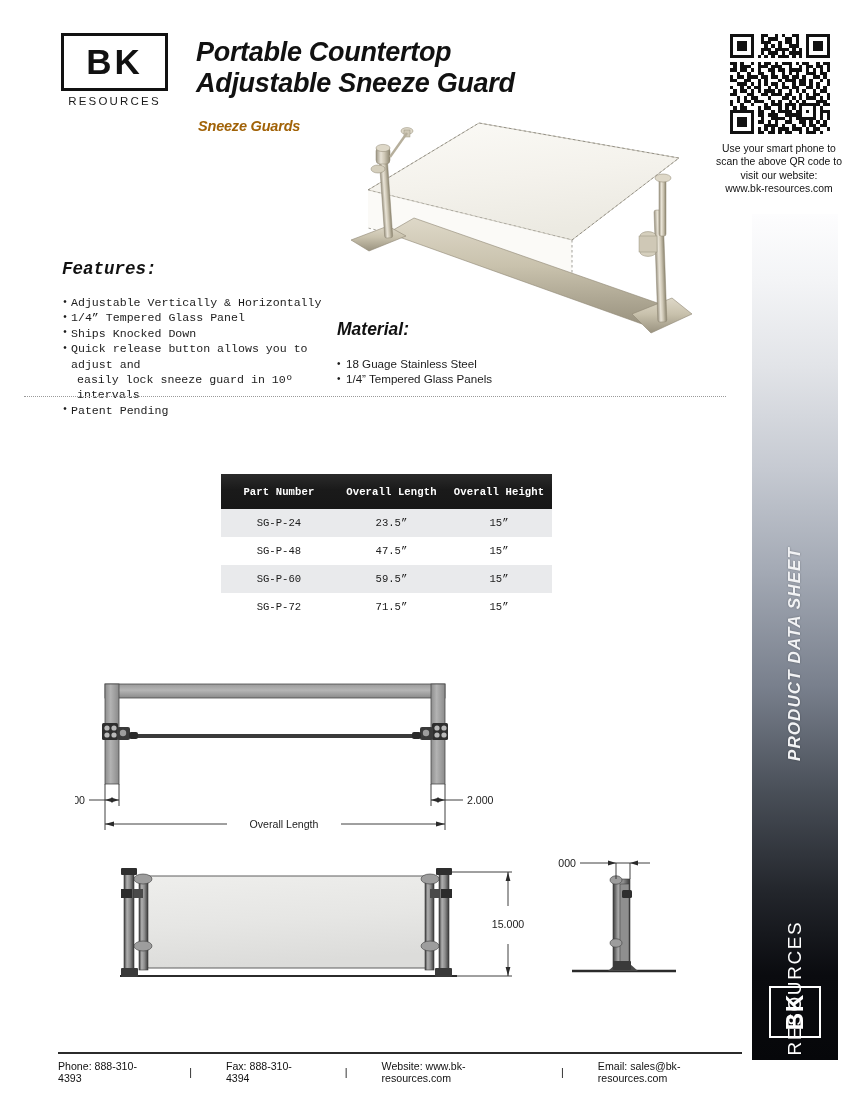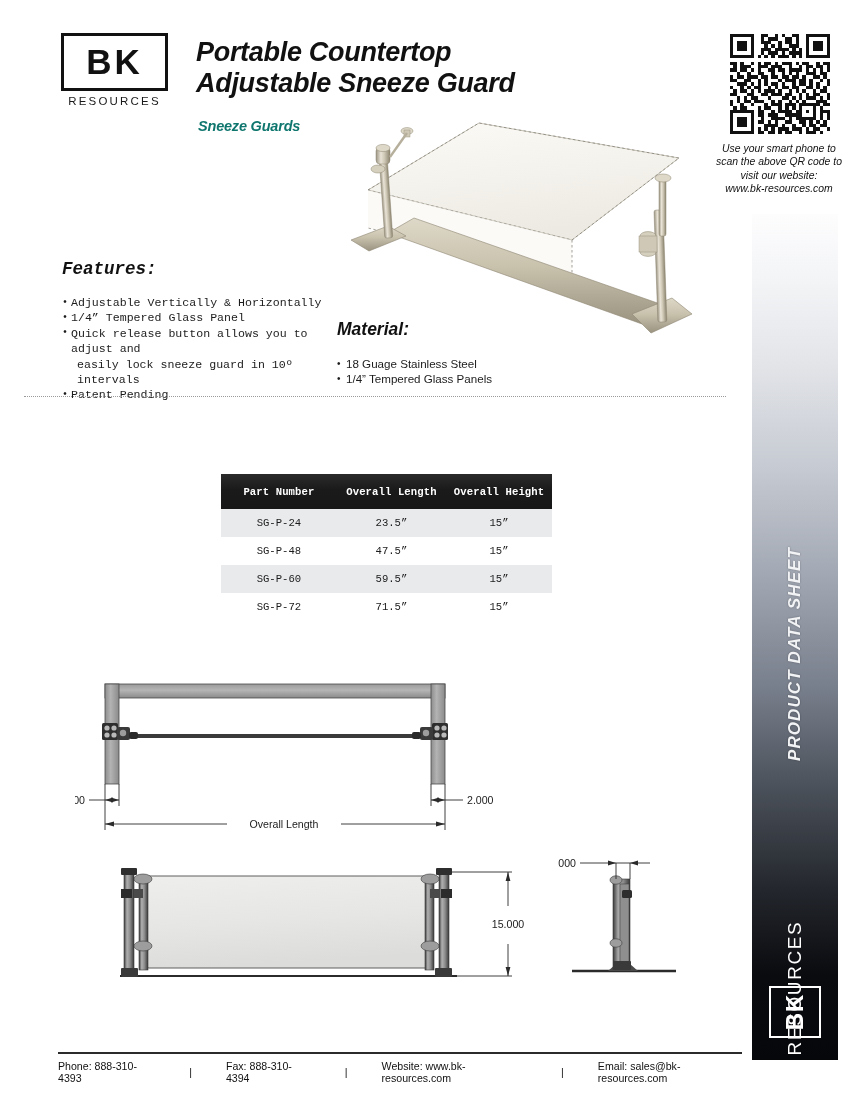--- a/index.html
+++ b/index.html
@@ -56,29 +56,29 @@
     position:absolute; left:61px; top:95px; width:107px; text-align:center;
     font-size: 11.5px; letter-spacing: 2.2px; color:#1a1a1a;
   }
   .title {
     position:absolute; left:196px; top:37px; width:520px;
     font-style: italic; font-weight: bold; color:#111;
     font-size: 27px; line-height: 31px; letter-spacing:-0.3px;
   }
   .subtitle {
     position:absolute; left:198px; top:118px;
-    font-style: italic; font-weight: bold; color:#0f766e;
+    font-style: italic; font-weight: bold; color:#a16207;
     font-size: 14.5px; letter-spacing:-0.2px;
   }
 
   
   .qr { position:absolute; left:722px; top:34px; width:116px; height:100px; }
   .qr-caption {
     position:absolute; left:712px; top:142px; width:134px; text-align:center;
-    font-style: italic; font-size: 10.4px; line-height: 13.4px; color:#111;
+    font-size: 10.4px; line-height: 13.4px; color:#111;
   }
 
   
   .sec-head {
     font-style: italic; font-weight: bold; font-size: 17.5px; color:#111;
   }
   .features { position:absolute; left:62px; top:259px; width:280px;font-family:Liberation Mono, monospace; }
   .material { position:absolute; left:337px; top:319px; width:230px; }
   .bullets { margin-top: 16px; }
   .bullets li {
@@ -457,20 +457,21 @@
     <ellipse cx="312" cy="118" rx="8" ry="4.4" fill="#d5cfbd" stroke="#8e8773" stroke-width="0.5"></ellipse>
     <ellipse cx="312" cy="134" rx="8" ry="4.4" fill="#d5cfbd" stroke="#8e8773" stroke-width="0.5"></ellipse>
     <rect x="303" y="118" width="18" height="16" fill="#cfc8b6" stroke="#8e8773" stroke-width="0.4"></rect>
   </svg>
 
   <div class="features">
     <div class="sec-head">Features:</div>
     <ul class="bullets">
       <li>Adjustable Vertically &amp; Horizontally</li>
       <li>1/4” Tempered Glass Panel</li>
+      <li>Ships Knocked Down</li>
       <li>Quick release button allows you to adjust and</li>
       <li class="cont">easily lock sneeze guard in 10º intervals</li>
       <li>Patent Pending</li>
     </ul>
   </div>
 
   <div class="material">
     <div class="sec-head">Material:</div>
     <ul class="bullets">
       <li>18 Guage Stainless Steel</li>

